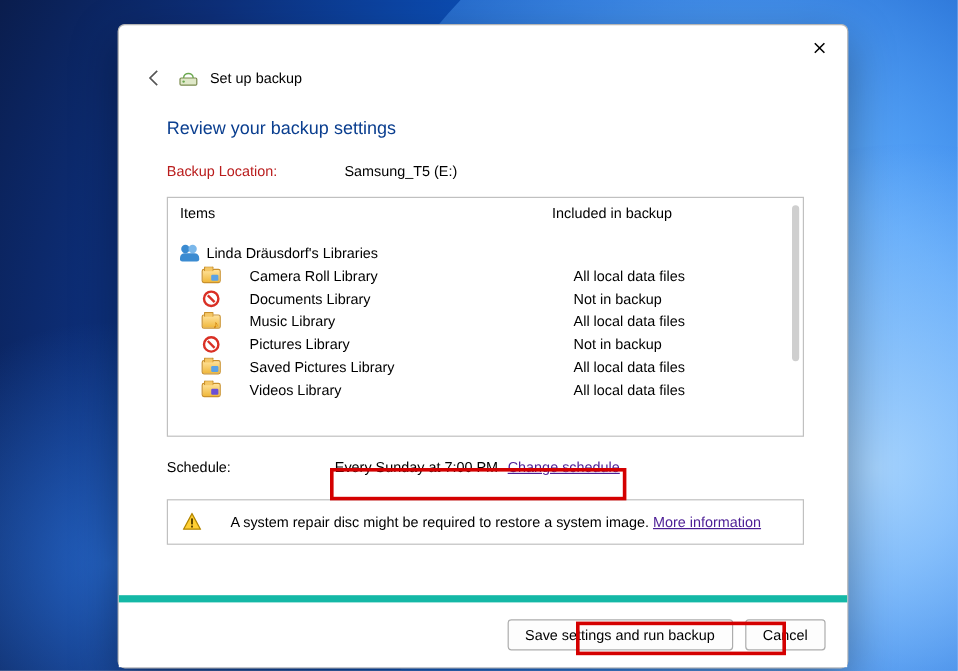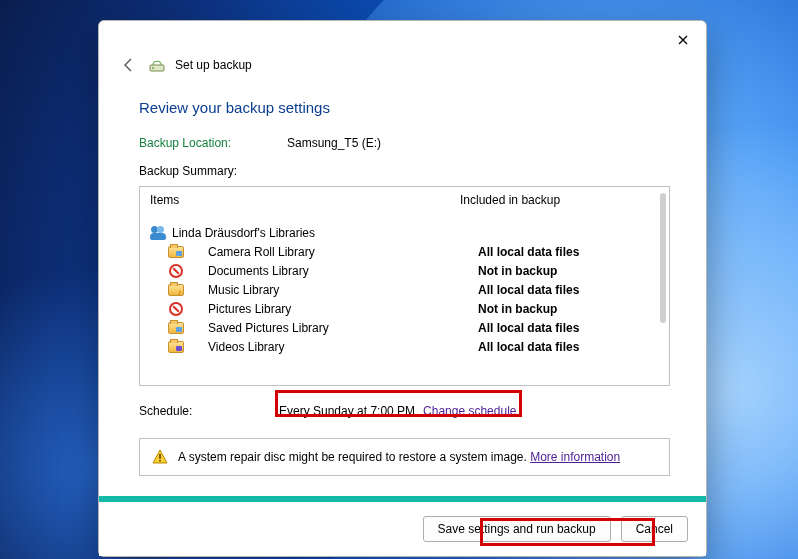--- a/index.html
+++ b/index.html
@@ -27,50 +27,50 @@
 
   .header-row { display:flex; align-items:center; gap:10px; padding:0 16px 6px 20px; height:26px; }
   .back { width:20px; height:20px; display:flex; align-items:center; justify-content:center; color:#555; font-size:16px; cursor:pointer; }
   .drive-ico { width:16px; height:16px; }
   .wiz-title { font-size:12px; color:#000; }
 
   .body { padding:8px 36px 0 40px; flex:1; display:flex; flex-direction:column; }
   h2.review { color:#0a3e8f; font-weight:400; font-size:15px; margin:10px 0 20px 0; }
 
   .kv { display:flex; gap:8px; margin-bottom:14px; }
-  .kv .label { width:140px; color:#15803d; }
+  .kv .label { width:140px; color:#b91c1c; }
   .kv .value { }
 
   .summary-label { margin-bottom:8px; }
 
   .summary-box {
     border:1px solid #c0c0c0; height:200px; position:relative; overflow:hidden;
     display:flex; flex-direction:column; padding:0;
   }
   .cols-header { display:flex; font-size:12px; color:#000; border-bottom:1px solid transparent; padding:6px 10px 3px 10px; }
   .col-items { width:310px; }
   .col-inc { flex:1; }
   .rows { flex:1; overflow:hidden; padding:0 10px 4px 10px;margin-top:12px; }
   .row { display:flex; align-items:center; height:19px; font-size:12px; }
   .row .ic { width:16px; height:16px; margin-right:6px; flex:0 0 16px; display:flex; align-items:center; justify-content:center; }
   .row .nm { width:288px; }
   .row.child .nm { padding-left:18px; width:288px; }
   .row.child .ic { margin-left:18px; }
   .row.child { }
-  .row .inc { flex:1;font-weight:bold; }
+  .row .inc { flex:1; }
   .vscroll { position:absolute; right:3px; top:6px; width:6px; height:130px; background:#cfcfcf; border-radius:3px; }
 
   .sched-row { display:flex; align-items:center; margin-top:18px; }
   .sched-row .label { width:140px; }
   .sched-row .sv { }
   a.lk { color:#4c1d95; text-decoration:underline; cursor:pointer; }
   .redbox1 { position:absolute; border:3px solid #d40000; pointer-events:none; }
 
   .info-box {
-    margin-top:20px; border:1px solid #c0c0c0; padding:10px 12px; display:flex; align-items:center; gap:10px;
+    margin-top:20px; border:1px solid #c0c0c0; padding:10px 12px; display:flex; align-items:center; gap:24px;
   }
   .warn-ico { width:16px; height:16px; flex:0 0 16px; }
 
   .footer {
     height:60px; border-top:6px solid #14b8a6; background:#fff;
     display:flex; align-items:center; justify-content:flex-end; gap:10px; padding:0 18px;
     position:relative;
   }
   button.win {
     font: inherit; font-size:12px; padding:5px 14px; background:#fdfdfd; border:1px solid #adadad; border-radius:3px; cursor:pointer;
@@ -125,21 +125,20 @@
   </div>
 
   <div class="body">
     <h2 class="review">Review your backup settings</h2>
 
     <div class="kv">
       <span class="label">Backup Location:</span>
       <span class="value">Samsung_T5 (E:)</span>
     </div>
 
-    <div class="summary-label">Backup Summary:</div>
 
     <div class="summary-box">
       <div class="cols-header">
         <div class="col-items">Items</div>
         <div class="col-inc">Included in backup</div>
       </div>
       <div class="rows">
         <div class="row">
           <span class="ic">
             <span class="users-ico">

